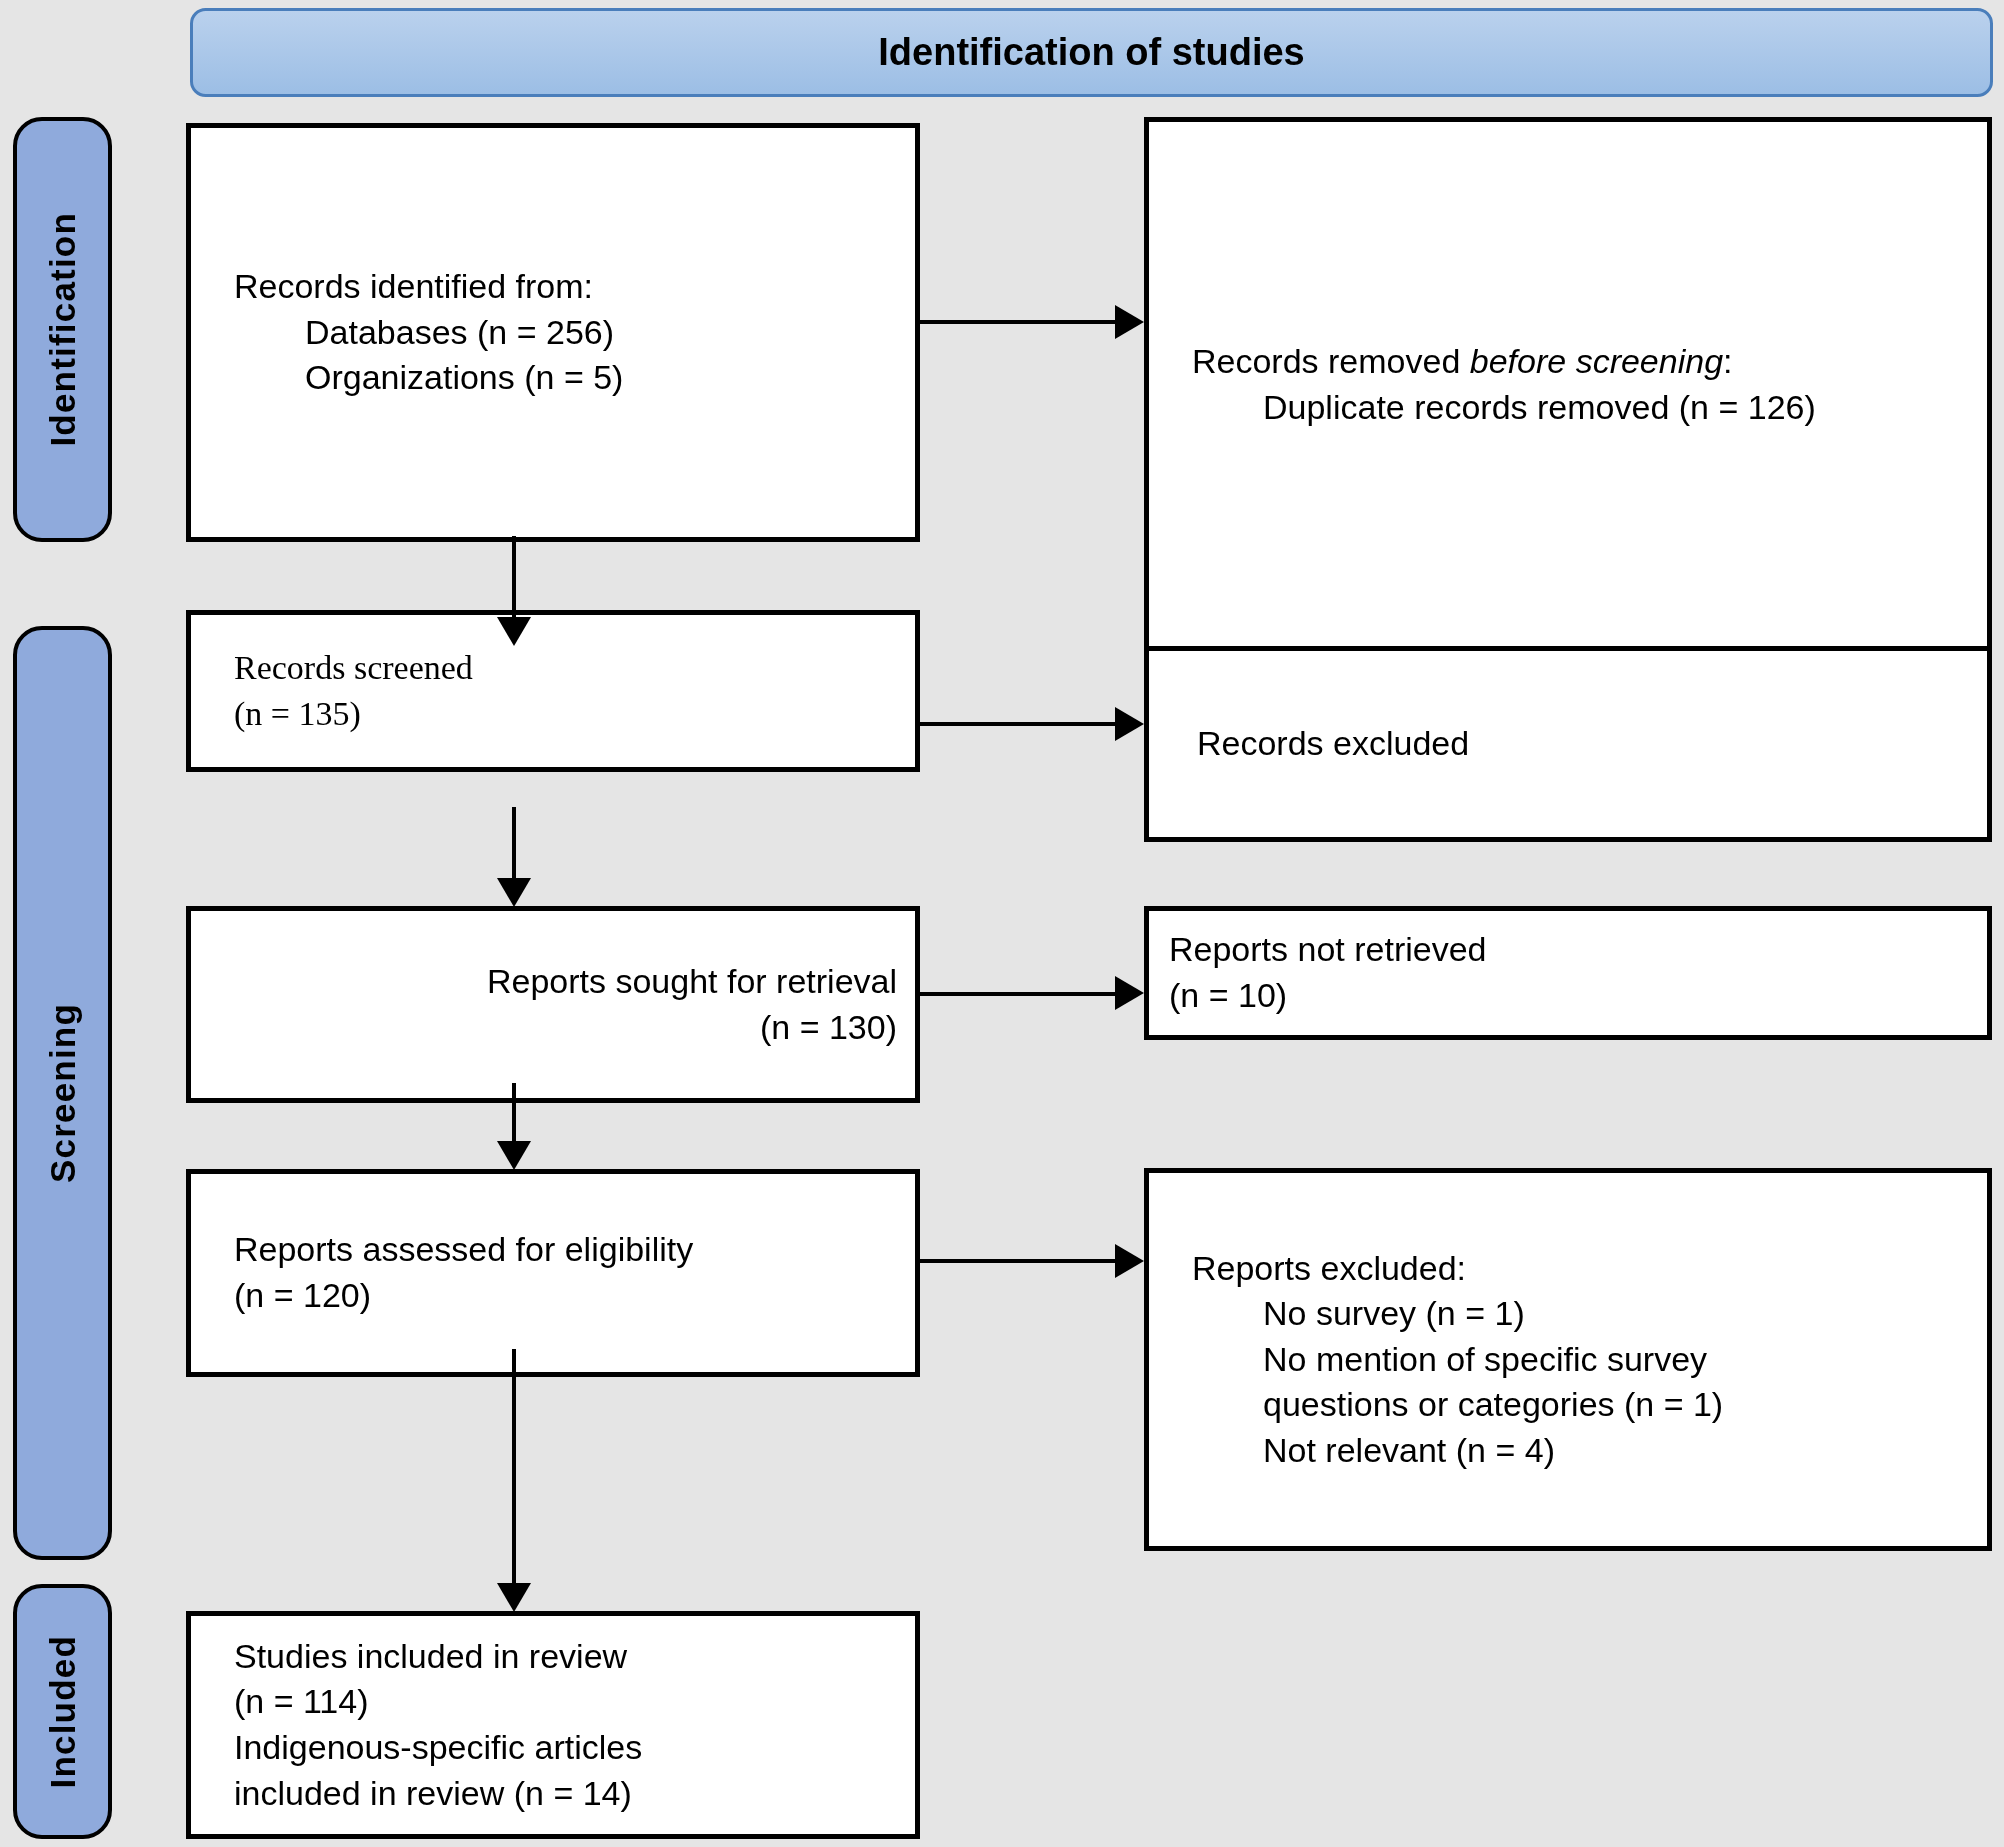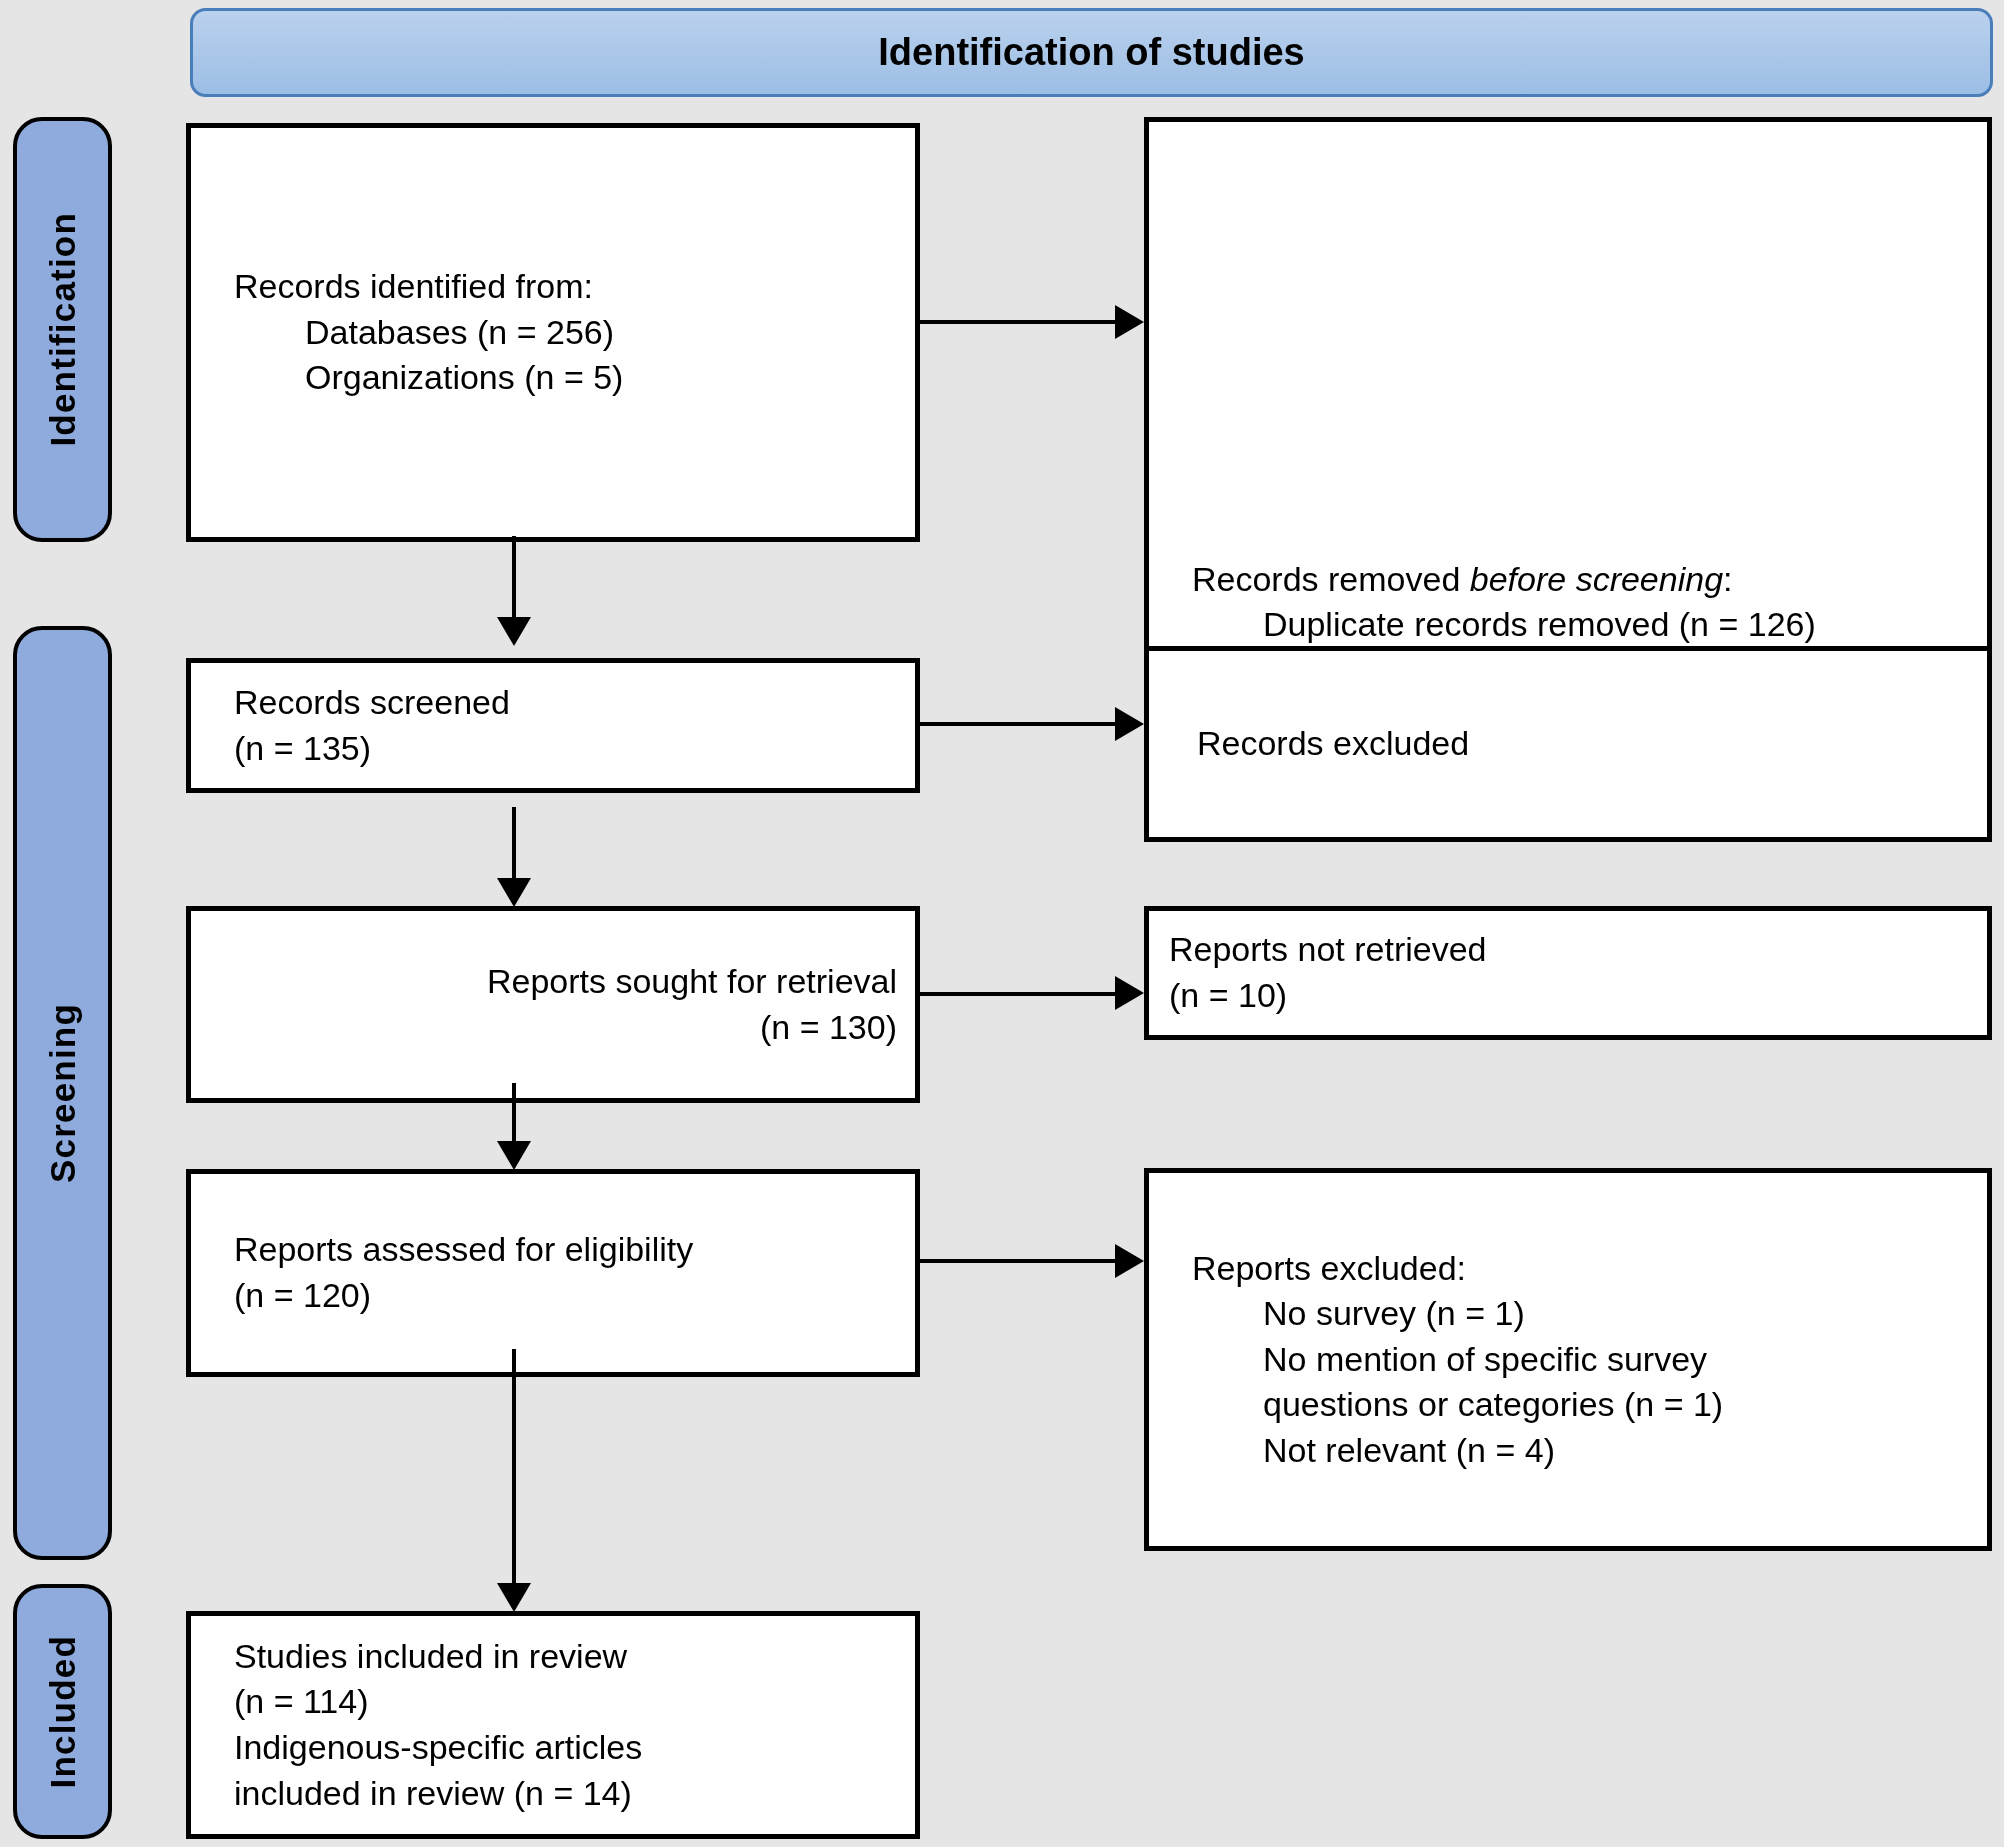--- a/index.html
+++ b/index.html
@@ -82,26 +82,26 @@
   </div>
   <div class="pill" style="top:1584px;height:255px;">
     <span class="vtext">Included</span>
   </div>
 
   <div class="fbox col-l" style="top:123px;height:419px;">
     <div>Records identified from:</div>
     <div class="indent">Databases (n = 256)</div>
     <div class="indent">Organizations (n = 5)</div>
   </div>
-  <div class="fbox col-r" style="top:117px;height:536px;justify-content:flex-end;">
+  <div class="fbox col-r" style="top:117px;height:536px;">
     <div><span>Records removed </span><span class="em-it">before screening</span><span>:</span></div>
     <div class="indent">Duplicate records removed (n = 126)</div>
   </div>
 
-  <div class="fbox col-l" style="top:658px;height:135px;">
+  <div class="fbox col-l" style="top:610px;height:162px;font-family:Liberation Serif, serif;">
     <div>Records screened</div>
     <div>(n = 135)</div>
   </div>
   <div class="fbox col-r" style="top:646px;height:196px;padding-left:48px;">
     <div>Records excluded</div>
   </div>
 
   <div class="fbox col-l" style="top:906px;height:197px;text-align:right;">
     <div>Reports sought for retrieval</div>
     <div>(n = 130)</div>

